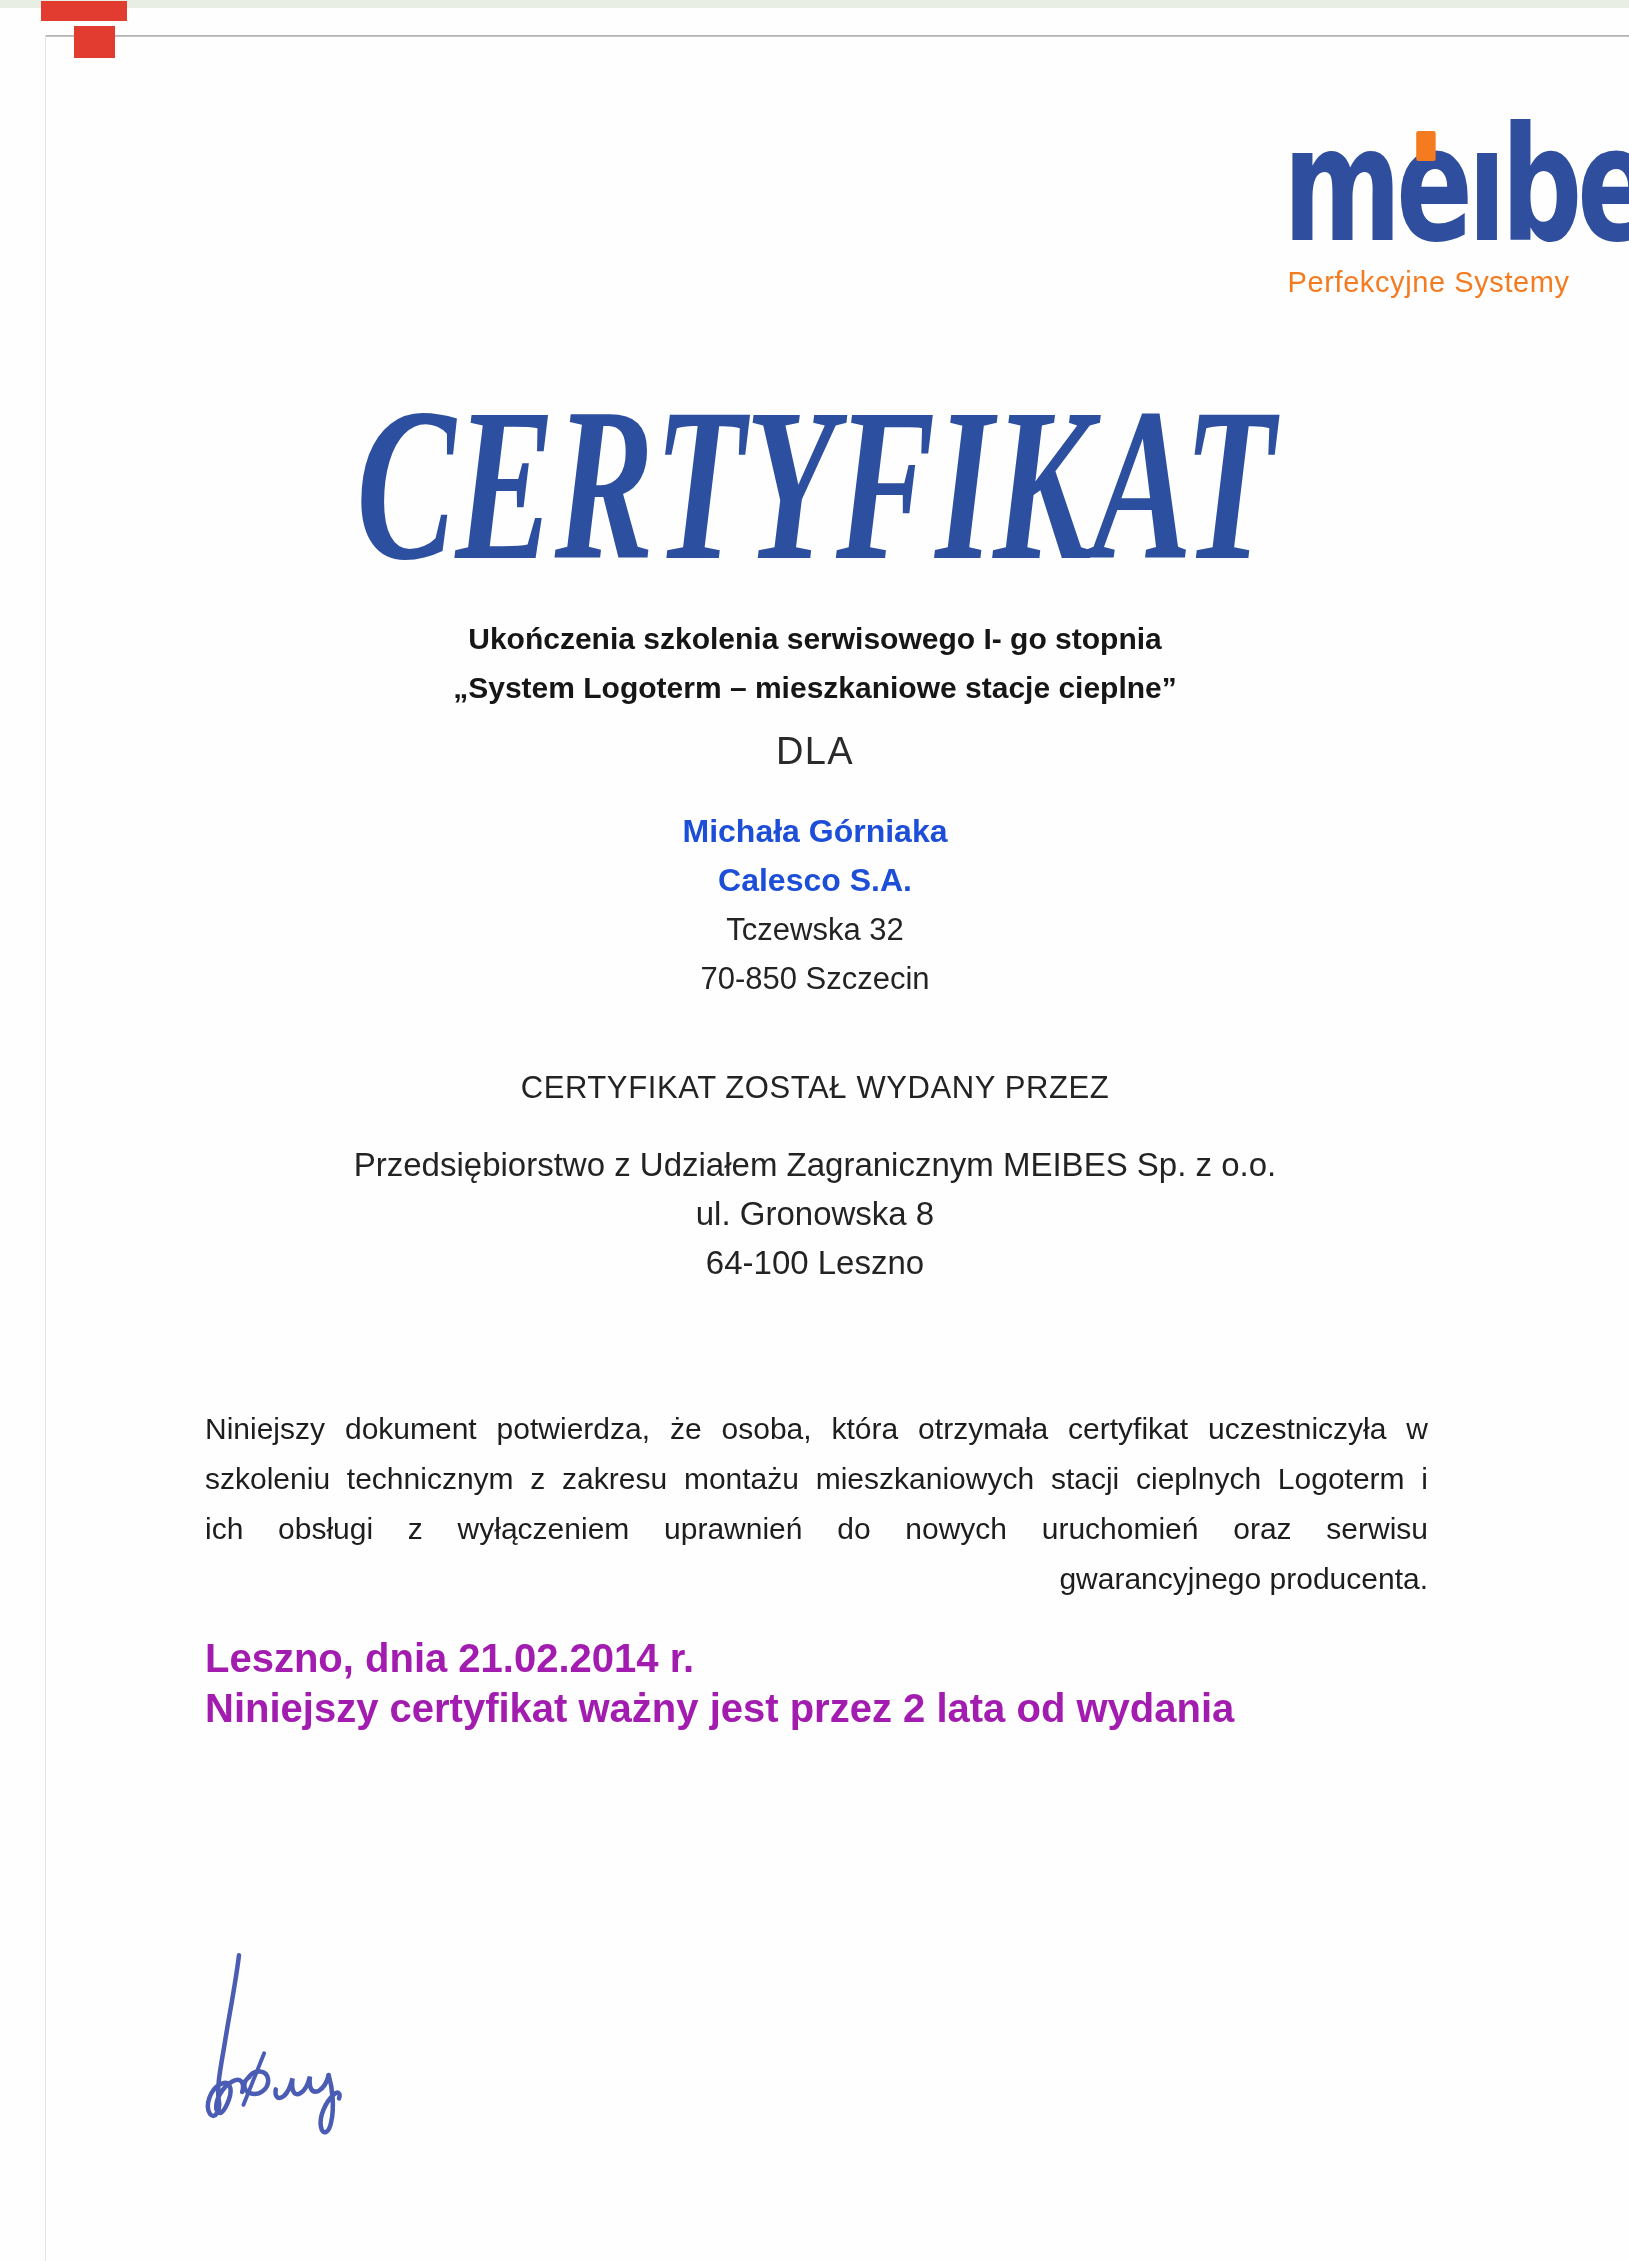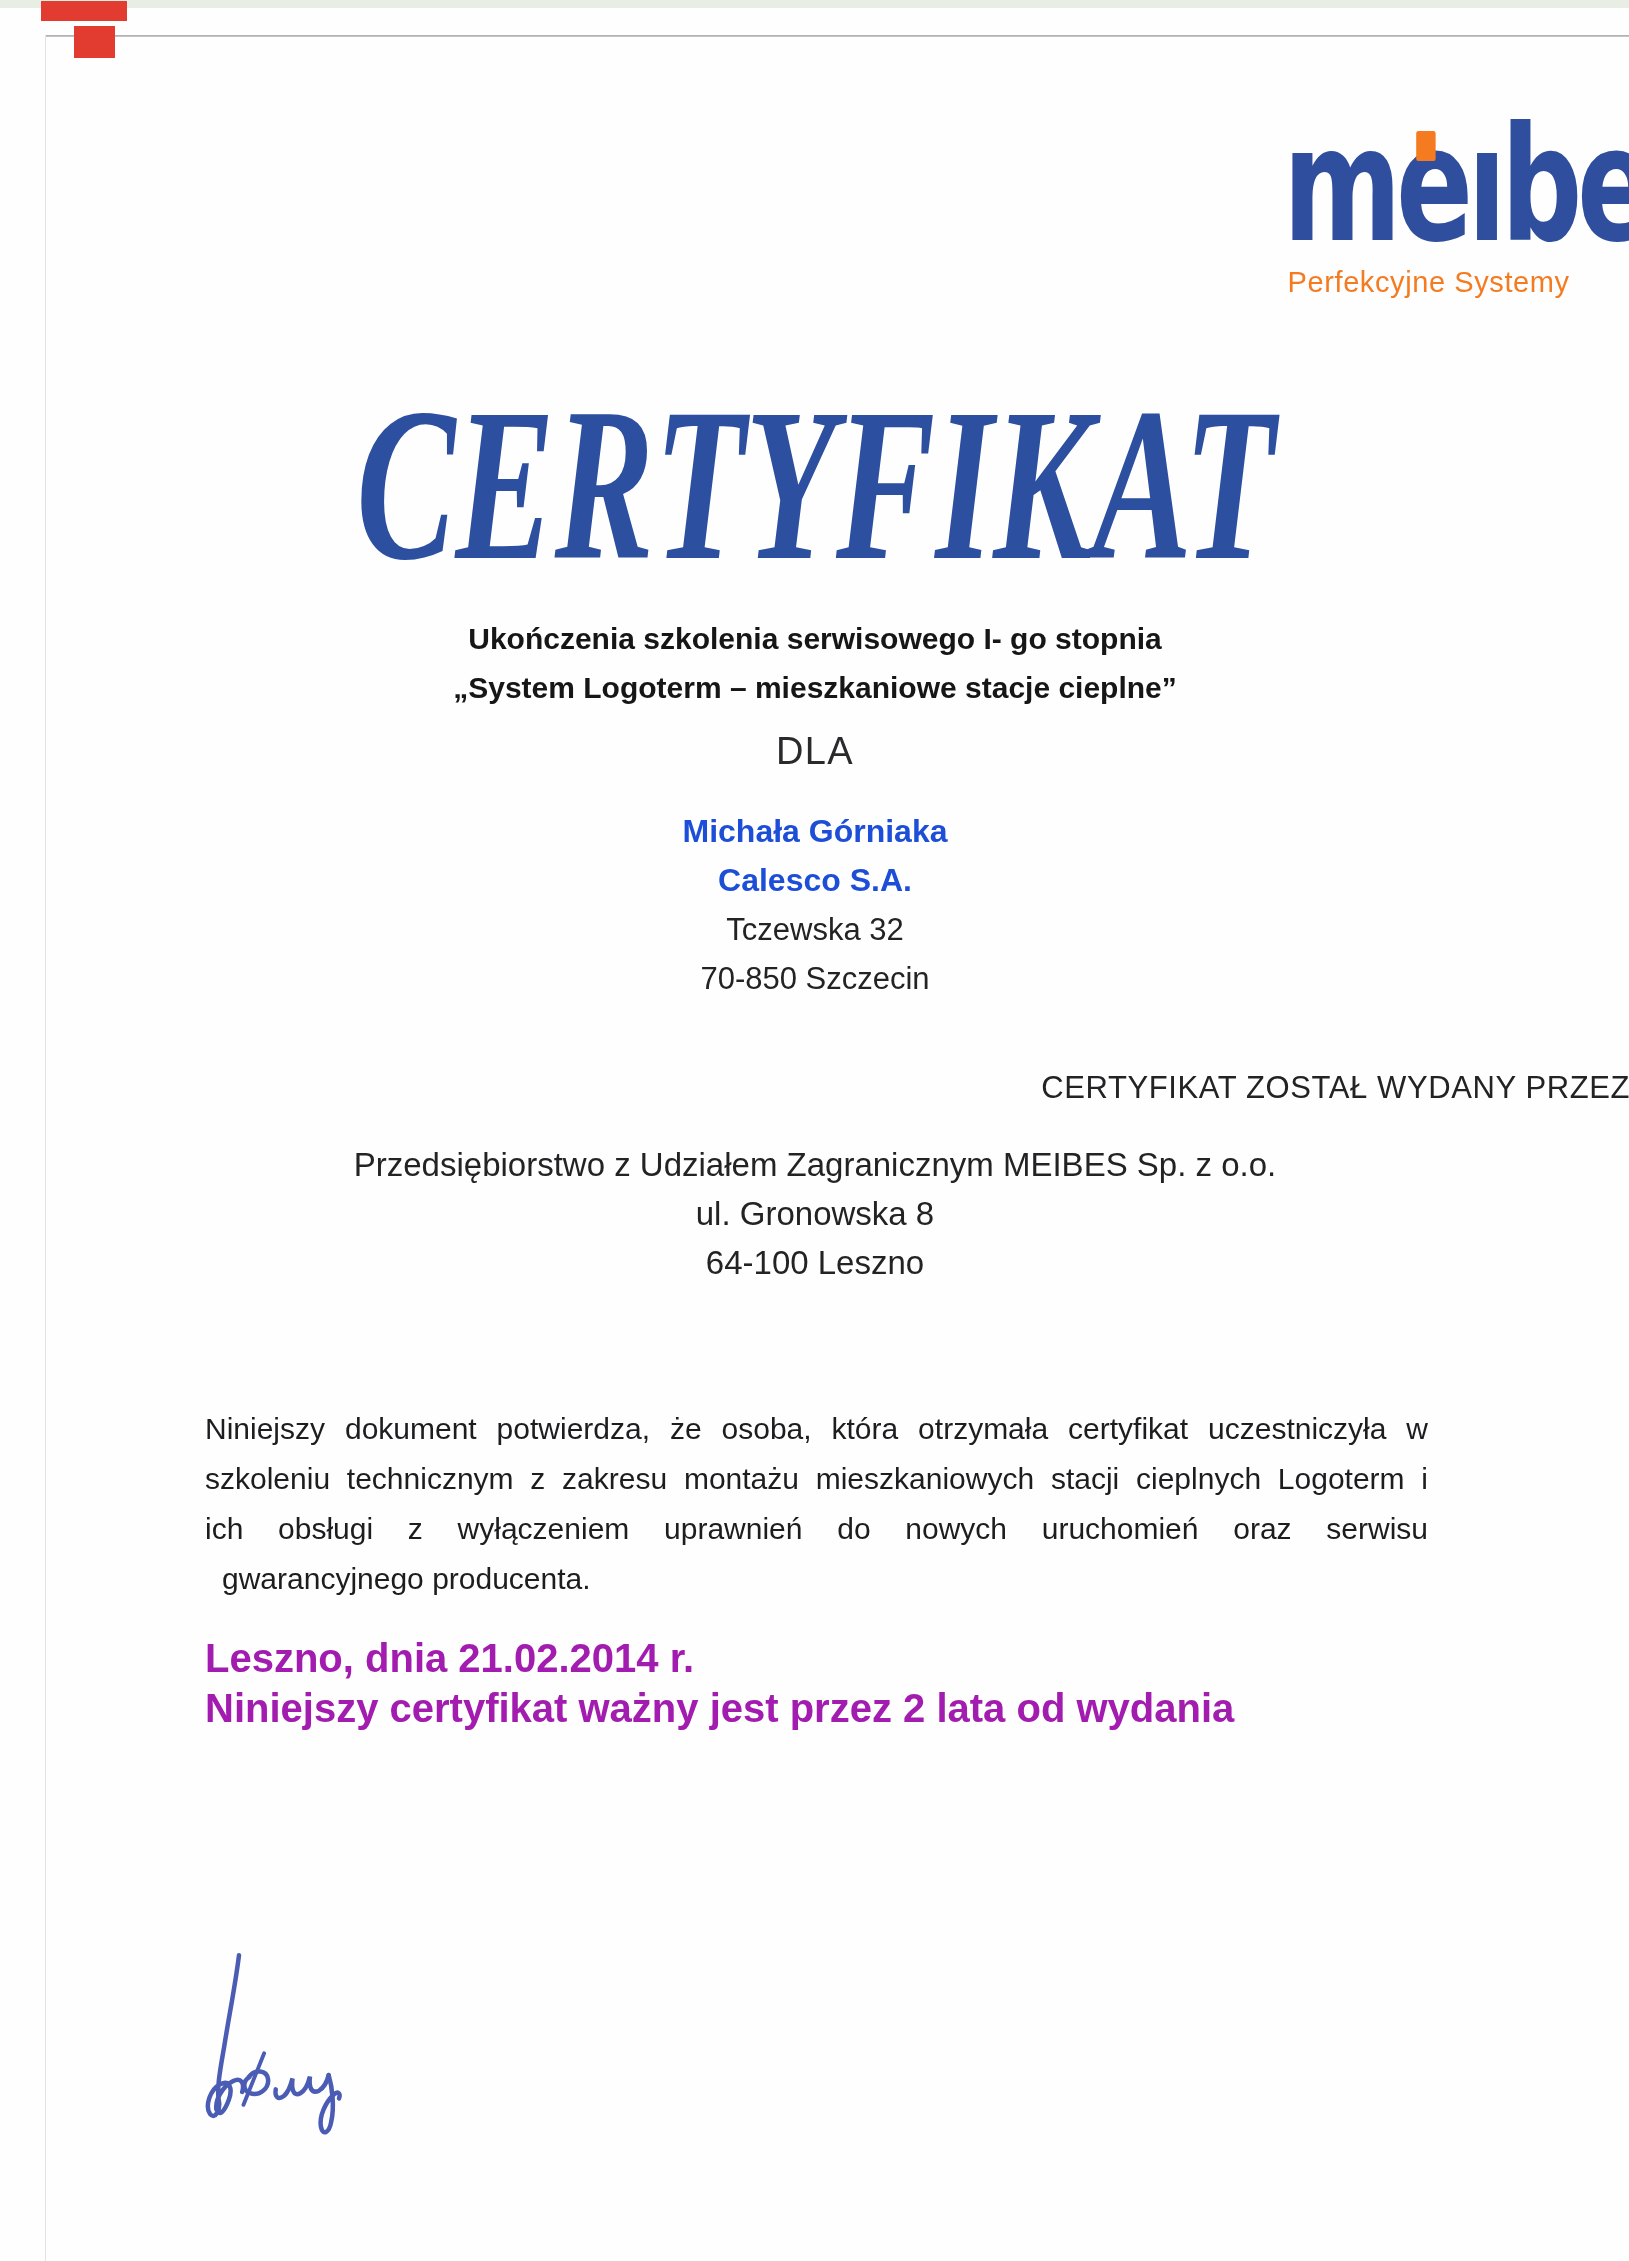--- a/index.html
+++ b/index.html
@@ -78,30 +78,30 @@
     transform-origin: center bottom;
     white-space: nowrap;
   }
 
   
   .centered { position: absolute; left: 0; width: 100%; text-align: center; }
   .subtitle { top: 614px; font-size: 30px; font-weight: 700; line-height: 49px; color: #161616; }
   .dla { top: 727px; font-size: 38px; line-height: 49px; letter-spacing: 1.3px; color: #2a2a2c; }
   .recipient { top: 807px; font-size: 31px; line-height: 49px; color: #232325; }
   .recipient .b { font-weight: 700; font-size: 32px; color: #1d4ed8; }
-  .issued-heading { top: 1063px; font-size: 31px; line-height: 49px; letter-spacing: 0.6px; color: #232325; text-align: right; }
+  .issued-heading { top: 1063px; font-size: 31px; line-height: 49px; letter-spacing: 0.6px; color: #232325; }
   .issuer { top: 1140px; font-size: 33px; line-height: 49px; color: #232325; }
 
   
   .body-par {
     position: absolute; left: 205px; top: 1404px; width: 1223px;
     font-size: 30px; line-height: 50px; color: #1d1d1f;
   }
   .body-line { text-align: justify; text-align-last: justify; }
-  .body-line:last-child { text-align: left; text-align-last: auto; margin-left: 17px; }
+  .body-line:last-child { text-align: right; text-align-last: auto; margin-left: 17px; }
 
   
   .dates {
     position: absolute; left: 205px; top: 1633px;
     font-size: 40px; line-height: 50px; color: #a21caf; font-weight: bold;
   }
 
   
   .signatory {
     position: absolute; left: 204px; top: 1869px;

